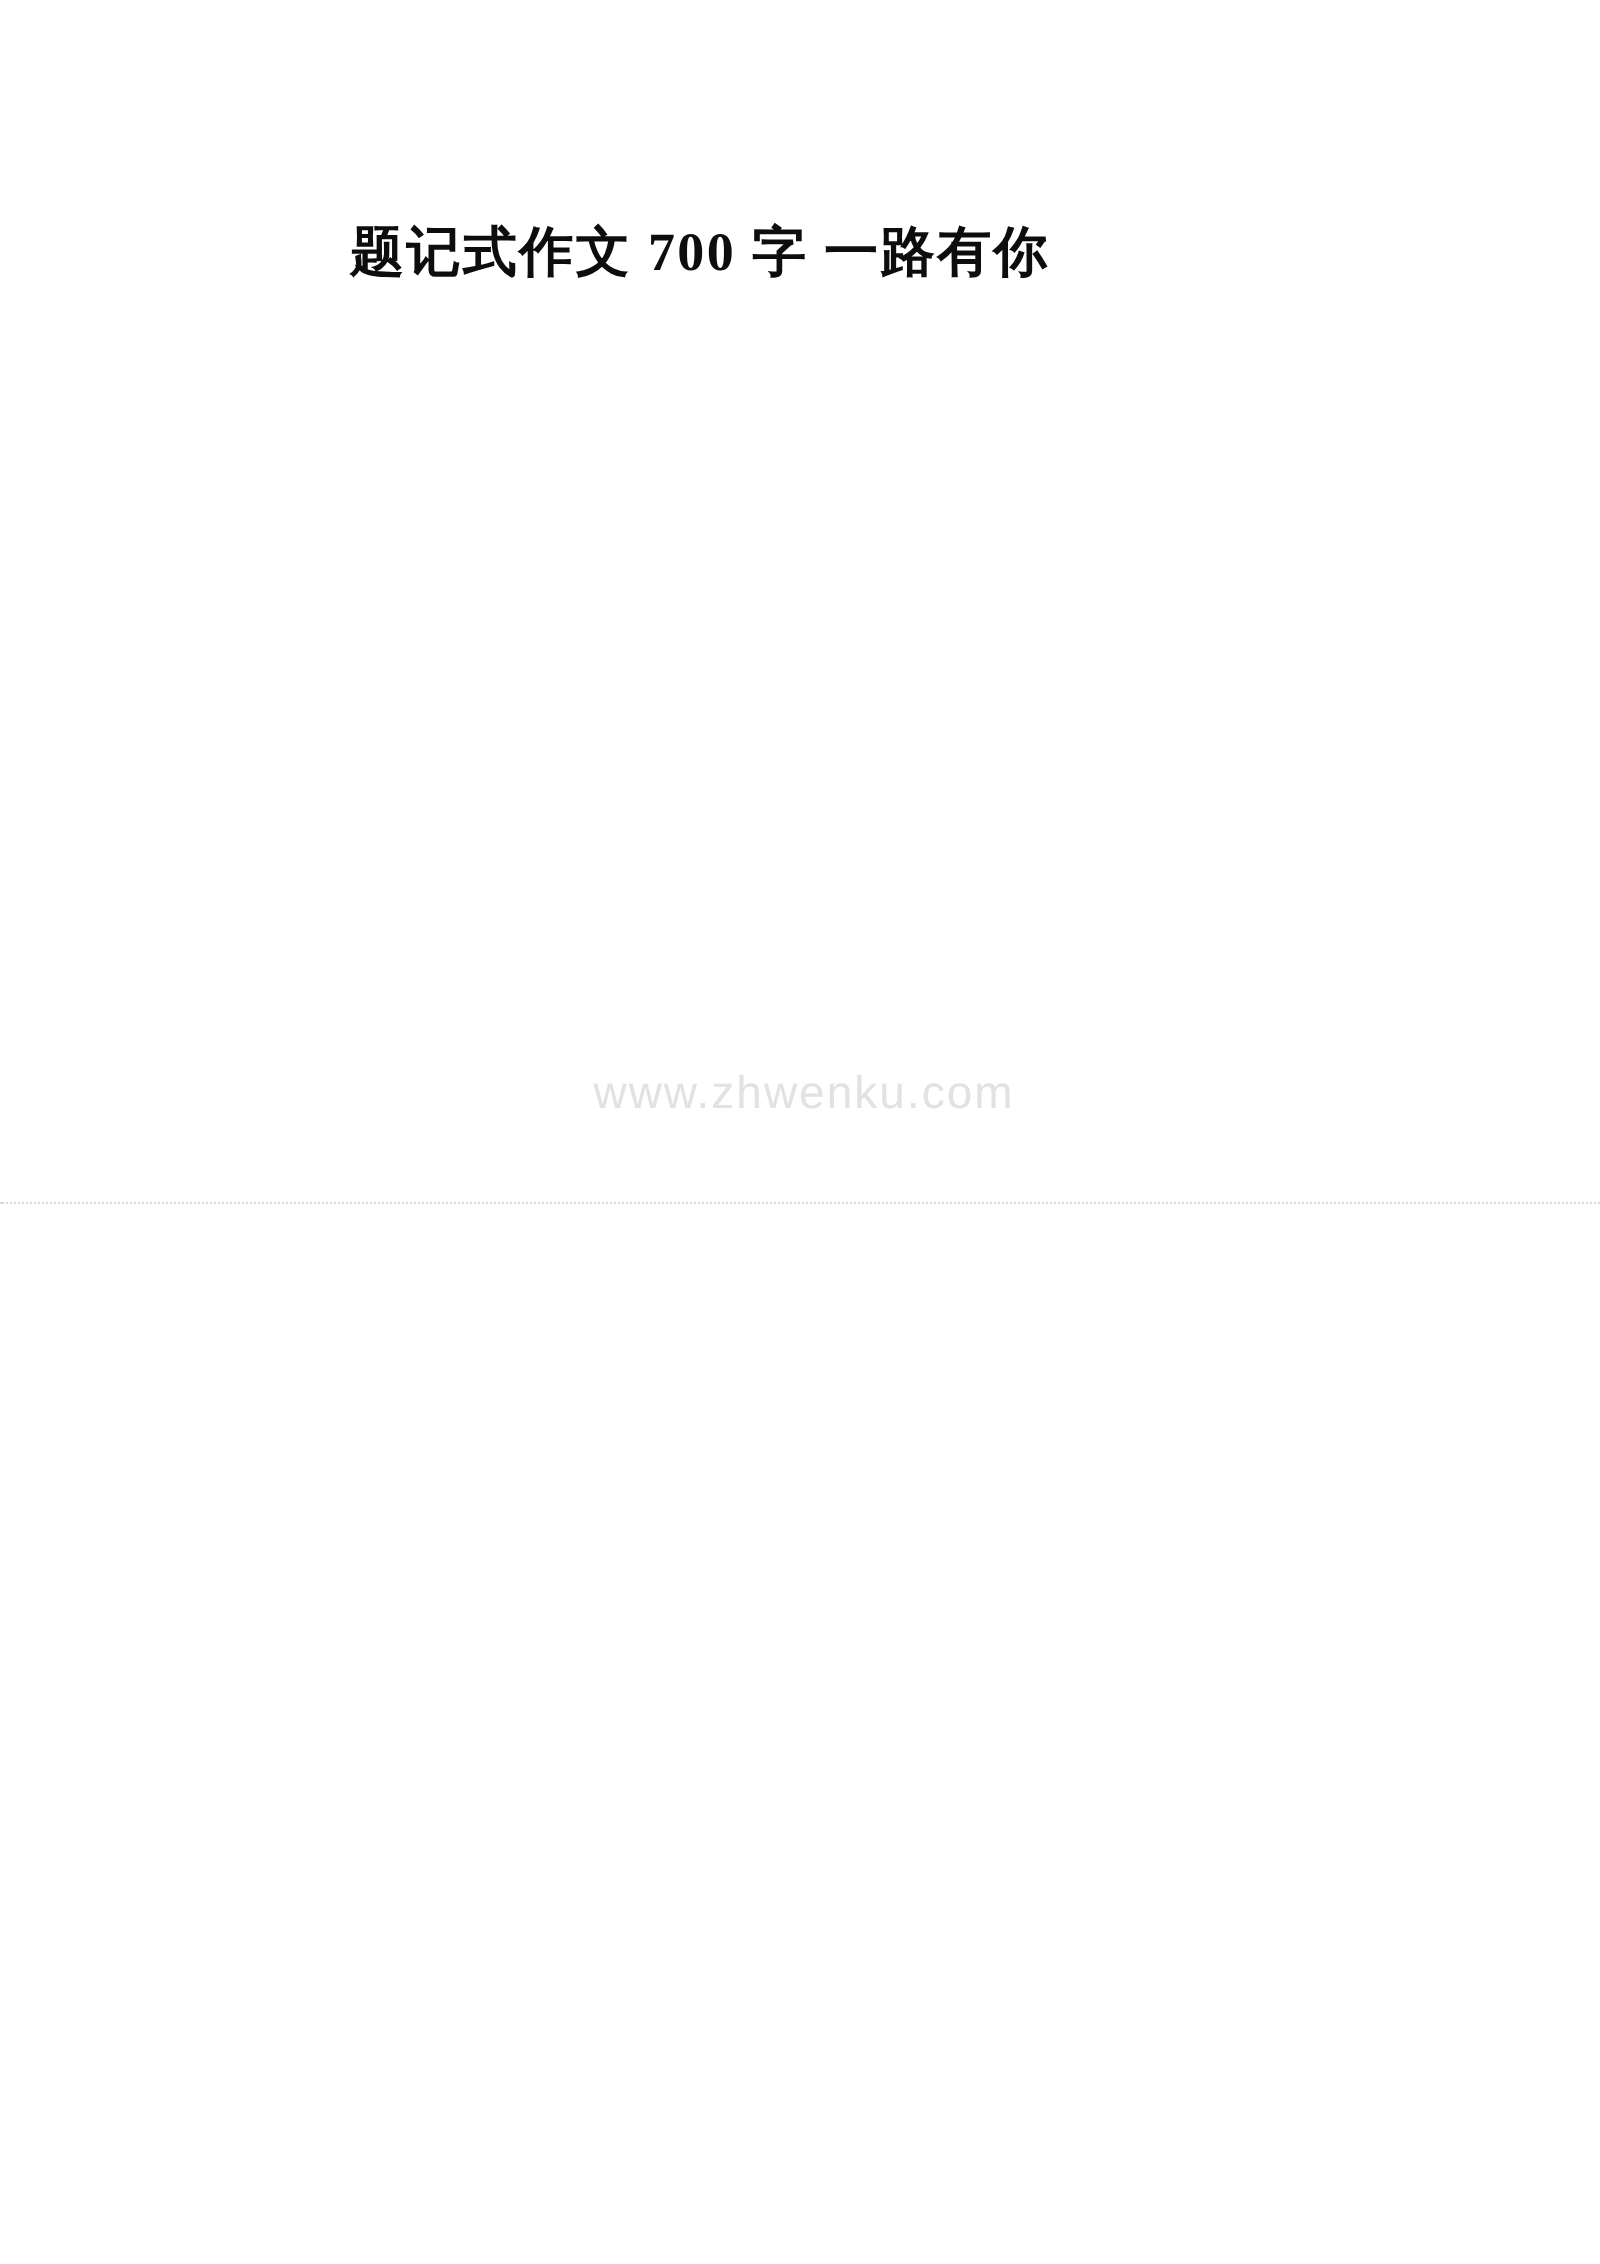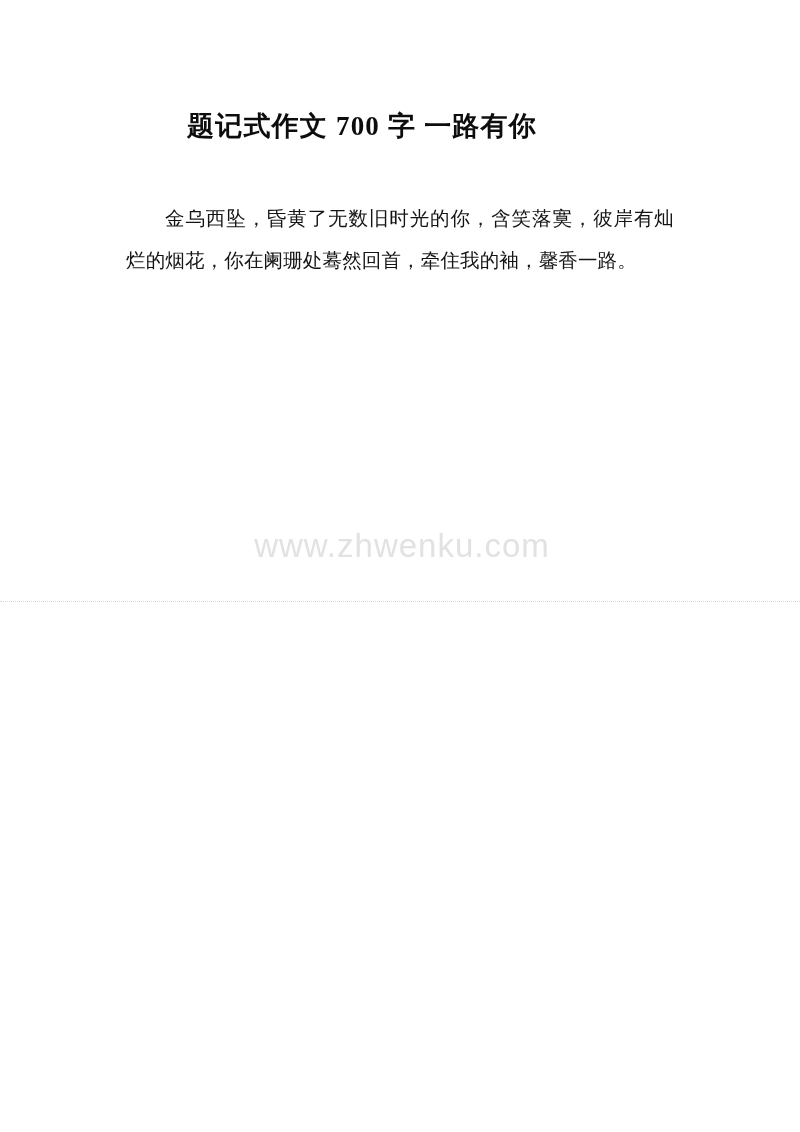--- a/index.html
+++ b/index.html
@@ -30,21 +30,20 @@
     top: 88px;
     left: 0;
     width: 700px;
     text-align: center;
     font-size: 27px;
     font-weight: bold;
     letter-spacing: 1.2px;
     line-height: 40px;
     color: #0d0d0d;
     font-family: "Liberation Serif", "DejaVu Serif", serif;
-    padding-left: 12px;
   }
 
   
   .body-block {
     position: absolute;
     top: 198px;
     left: 126px;
     width: 548px;
   }
 
@@ -60,21 +59,21 @@
     font-family: "Liberation Serif", "DejaVu Serif", serif;
   }
 
   
   .watermark {
     position: absolute;
     top: 527px;
     left: 178px;
     width: 448px;
     text-align: center;
-    font-size: 33px;
+    font-size: 23px;
     line-height: 38px;
     letter-spacing: 1px;
     color: #e2e2e2;
     font-family: "Liberation Sans", "DejaVu Sans", sans-serif;
     white-space: nowrap;
     pointer-events: none;
     user-select: none;
     z-index: 0;
   }
 
@@ -97,16 +96,15 @@
 
 <div class="page">
 
   <div class="watermark">www.zhwenku.com</div>
 
   <div class="page-rule"></div>
 
   <h1 class="doc-title">题记式作文 700 字 一路有你</h1>
 
   <div class="body-block">
-    <p class="para">金乌西坠，昏黄了无数旧时光的你，含笑落寞，彼岸有灿烂的烟花，你在阑珊处蓦然回首，牵住我的袖，馨香一路。</p>
   </div>
 
 </div>
 
 </body></html>

